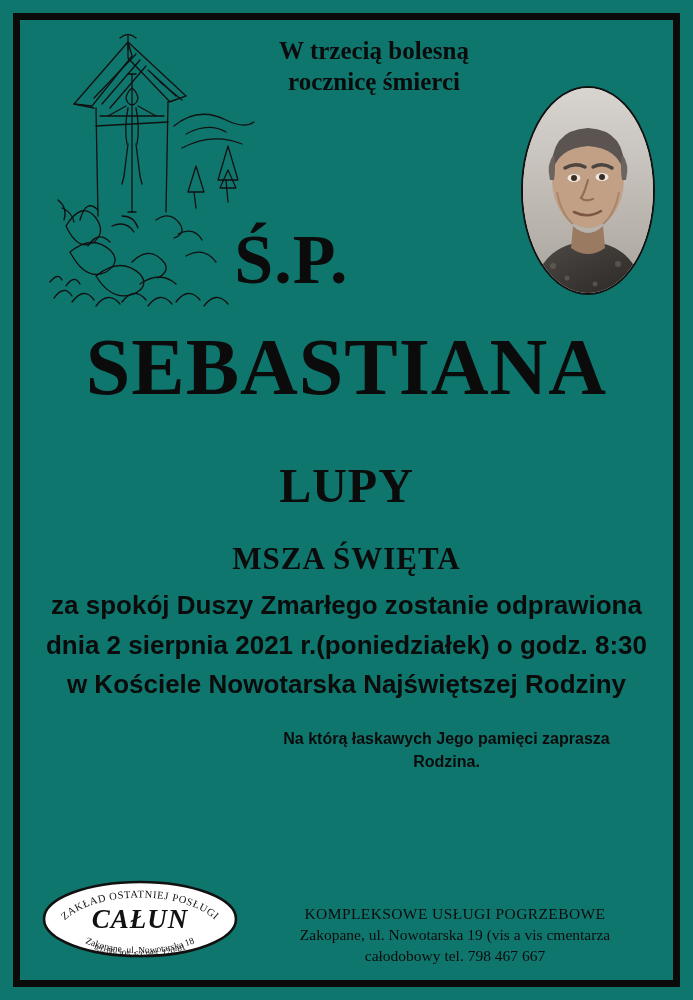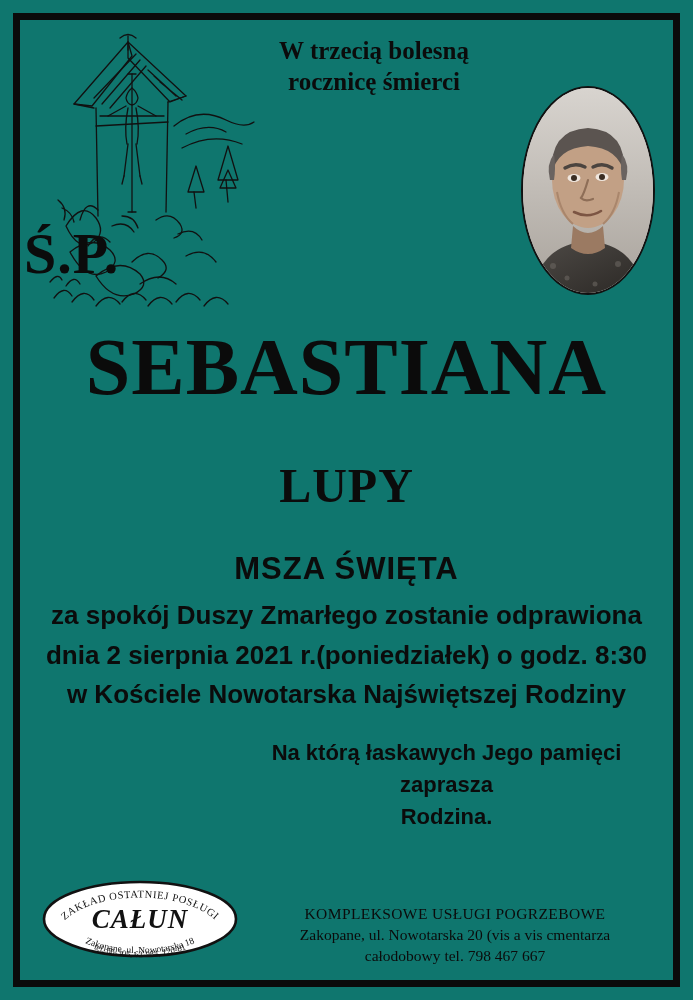--- a/index.html
+++ b/index.html
@@ -80,24 +80,24 @@
     background: #cfcfcf;
   }
 
   .portrait-svg { display: block; width: 100%; height: 100%; }
 
   .sp-line {
     position: absolute;
     left: 0;
     right: 0;
     top: 196px;
-    text-align: left;
-    font-family: "Liberation Serif", serif;
-    font-weight: bold;
-    font-size: 58px;
+    text-align: center;
+    font-family: "Liberation Serif", serif;
+    font-weight: bold;
+    font-size: 70px;
     letter-spacing: 1px;
     color: #0b0b0b;
     padding-right: 110px;
     box-sizing: border-box;
   }
 
   
   .name-first {
     text-align: center;
     font-family: "Liberation Serif", serif;
@@ -115,46 +115,46 @@
     font-size: 48px;
     line-height: 1.02;
     letter-spacing: 1px;
     color: #0b0b0b;
     margin-top: 56px;
   }
 
   
   .mass-title {
     text-align: center;
-    font-family: Liberation Sans, sans-serif;
+    font-family: Liberation Serif, serif;
     font-weight: bold;
     font-size: 31px;
     letter-spacing: 1px;
     color: #0b0b0b;
-    margin-top: 40px;
+    margin-top: 30px;
   }
 
   .mass-lines {
     margin-top: 9px;
     text-align: center;
     font-family: "Liberation Sans", sans-serif;
     font-weight: bold;
     font-size: 26px;
     line-height: 1.52;
     color: #0b0b0b;
   }
   .mass-lines div { white-space: nowrap; }
 
   .invite {
     margin-top: 22px;
     margin-left: 200px;
     text-align: center;
     font-family: "Liberation Sans", sans-serif;
     font-weight: bold;
-    font-size: 22px;
+    font-size: 16px;
     line-height: 1.45;
     color: #0b0b0b;
   }
 
   
   .footer {
     position: absolute;
     left: 0;
     right: 0;
     bottom: 2px;
@@ -337,19 +337,19 @@
             <textPath href="#arcBot" startOffset="50%" text-anchor="middle">Zakopane, ul. Nowotarska 18</textPath>
           </text>
           <text font-family="Liberation Serif, serif" font-size="8.6" fill="#111">
             <textPath href="#arcBot2" startOffset="50%" text-anchor="middle">tel. 66-305, 62-984, 120-81</textPath>
           </text>
         </svg>
       </div>
 
       <div class="company">
         <div class="cap">KOMPLEKSOWE USŁUGI POGRZEBOWE</div>
-        <div>Zakopane, ul. Nowotarska 20 (vis a vis cmentarza</div>
+        <div>Zakopane, ul. Nowotarska 19 (vis a vis cmentarza</div>
         <div>całodobowy tel. 798 467 667</div>
       </div>
     </div>
 
   </div>
 </div>
 
 </body></html>

